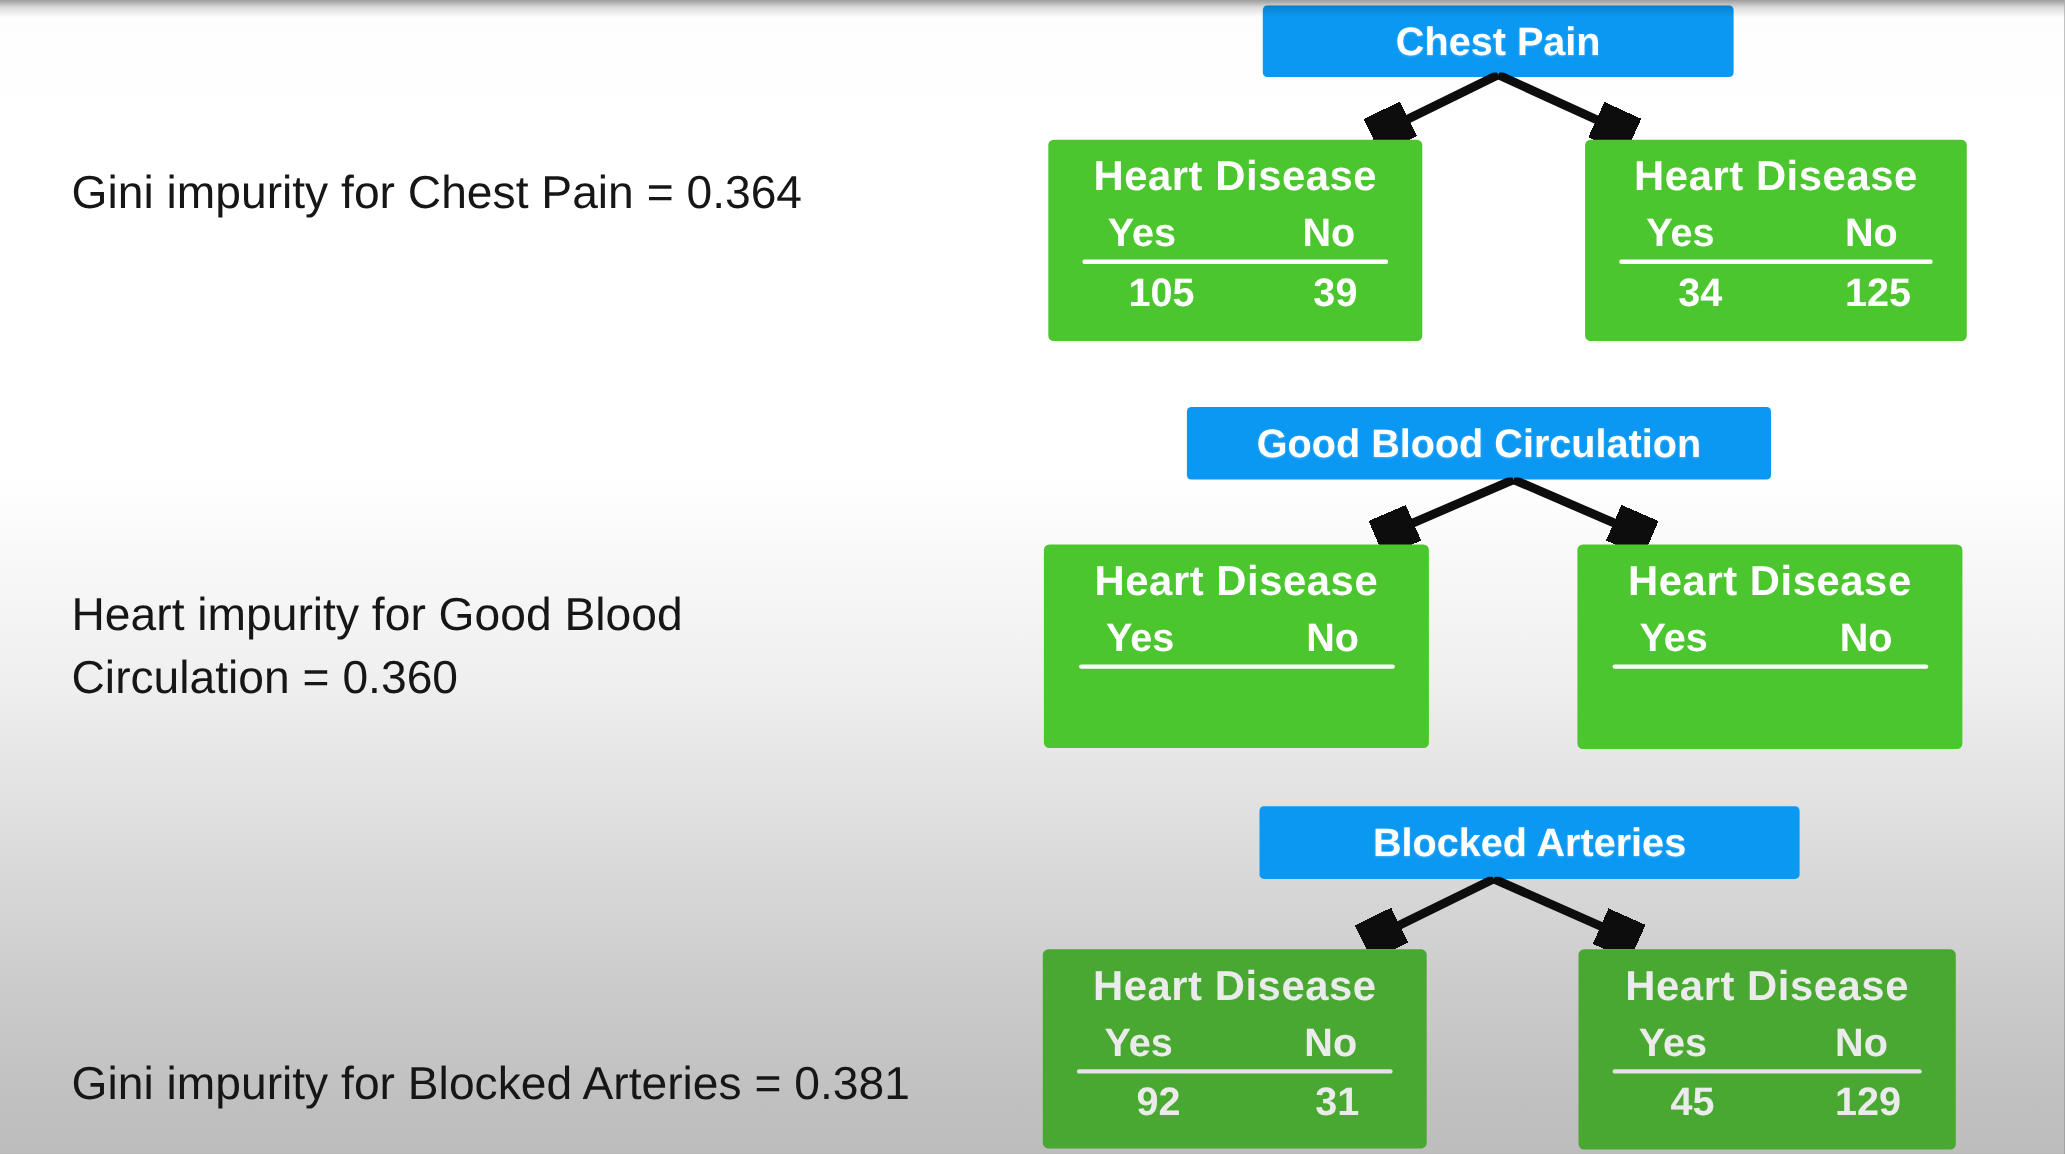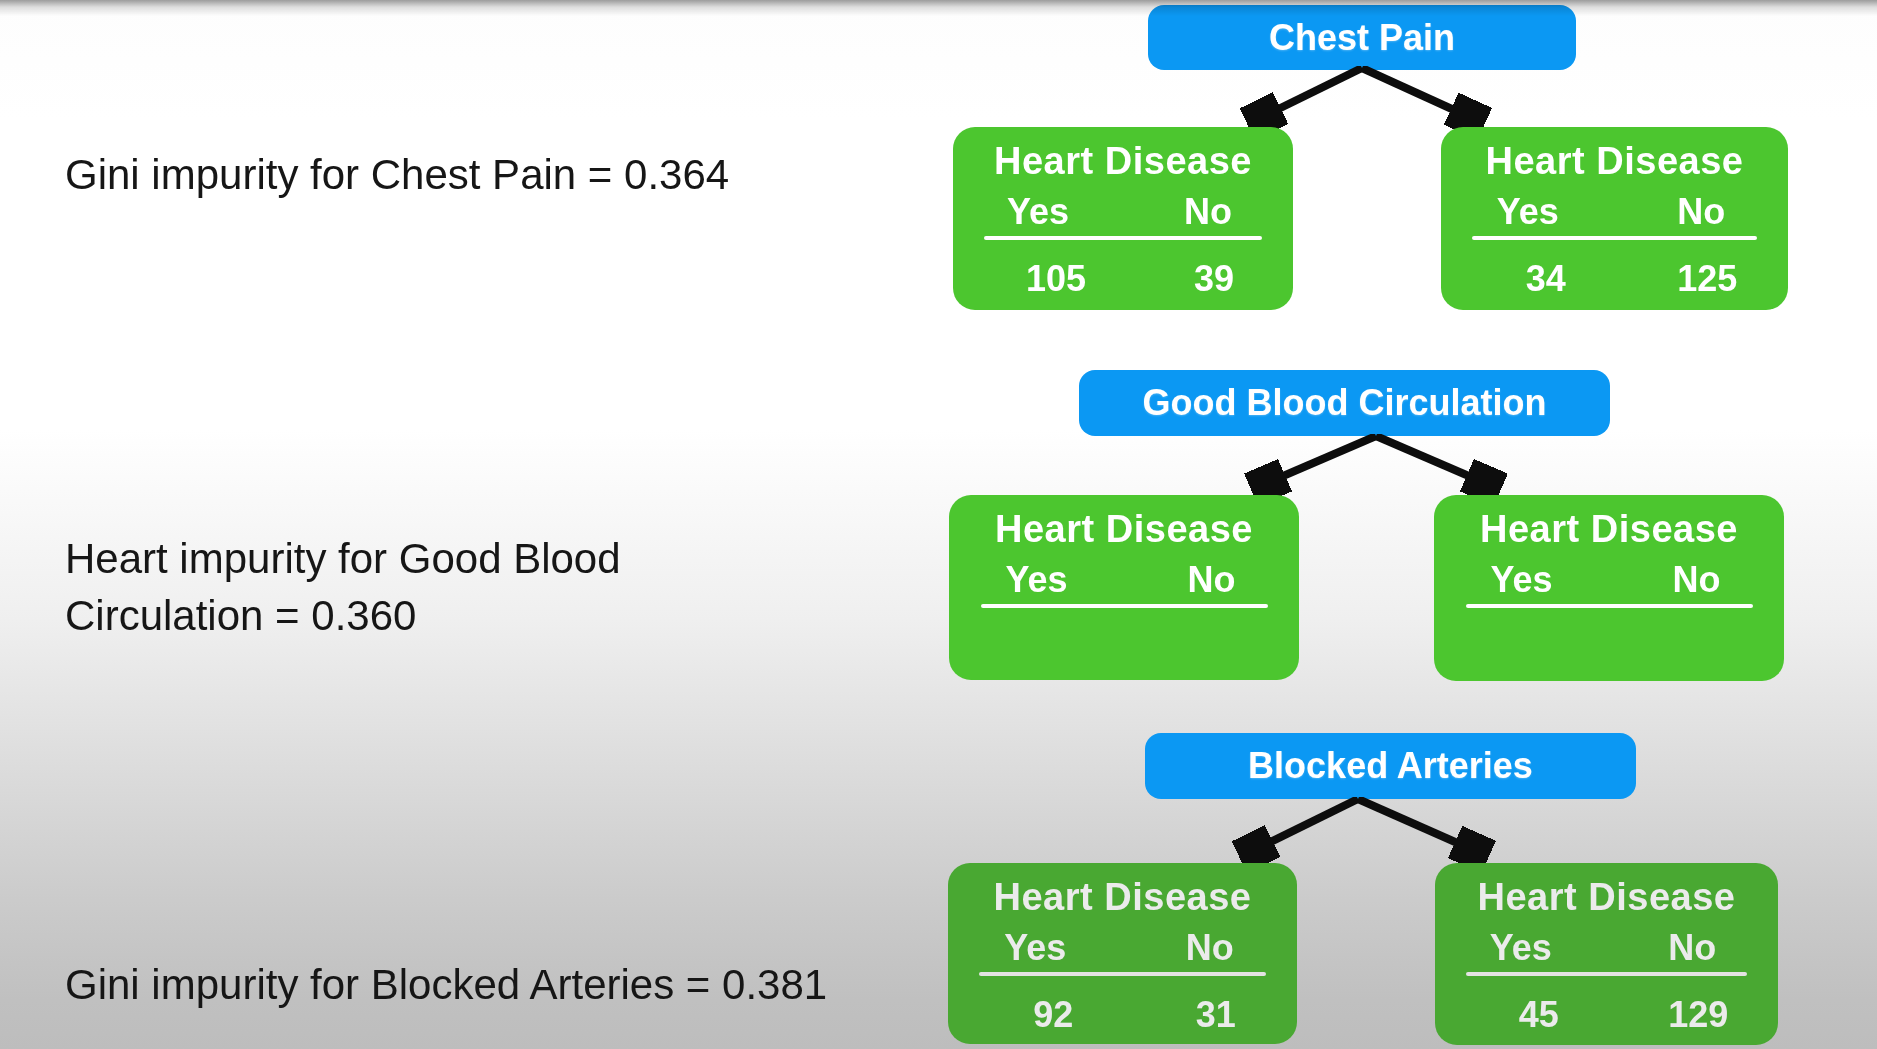--- a/index.html
+++ b/index.html
@@ -12,32 +12,32 @@
   .top-shade{
     position:absolute;left:0;top:0;width:100%;height:16px;z-index:50;pointer-events:none;
     background:linear-gradient(180deg,rgba(0,0,0,0.38) 0%,rgba(0,0,0,0.12) 45%,rgba(0,0,0,0) 100%);
   }
   .gini-label{
     position:absolute;color:#161616;font-size:42px;line-height:50px;white-space:nowrap;
   }
   .gini-label .ln{display:block;margin-left:32px;}
   .gini-label.two .ln{line-height:57px;}
   .root-node{
-    position:absolute;background:#0b98f3;border-radius:16px;color:#ffffff;
+    position:absolute;background:#0b98f3;border-radius:4px;color:#ffffff;
     font-weight:bold;font-size:36px;display:flex;align-items:center;justify-content:center;
     text-shadow:0 1px 2px rgba(255,255,255,0.25);
   }
   .leaf{
-    position:absolute;background:#4cc62f;border-radius:22px;color:#ffffff;
+    position:absolute;background:#4cc62f;border-radius:5px;color:#ffffff;
     font-weight:bold;text-align:center;
   }
   .leaf .lt{font-size:38px;margin-top:13px;letter-spacing:0.5px;}
   .leaf .hdr,.leaf .vals{display:flex;font-size:36px;}
   .leaf .hdr{margin-top:8px;}
-  .leaf .vals{margin-top:18px;padding-left:24px;}
+  .leaf .vals{margin-top:5px;padding-left:24px;}
   .leaf .cell{flex:1;}
   .leaf .rule{height:4px;background:#ffffff;width:82%;margin:3px auto 0;border-radius:2px;}
   .tree.t3 .leaf{background:#49a832;color:#ebebeb;}
   .tree.t3 .leaf .rule{background:#e3e3e3;}
   .arrows{position:absolute;}
   .arrows path{stroke:#0d0d0d;stroke-width:8;fill:none;}
 </style>
 </head>
 <body>
 

